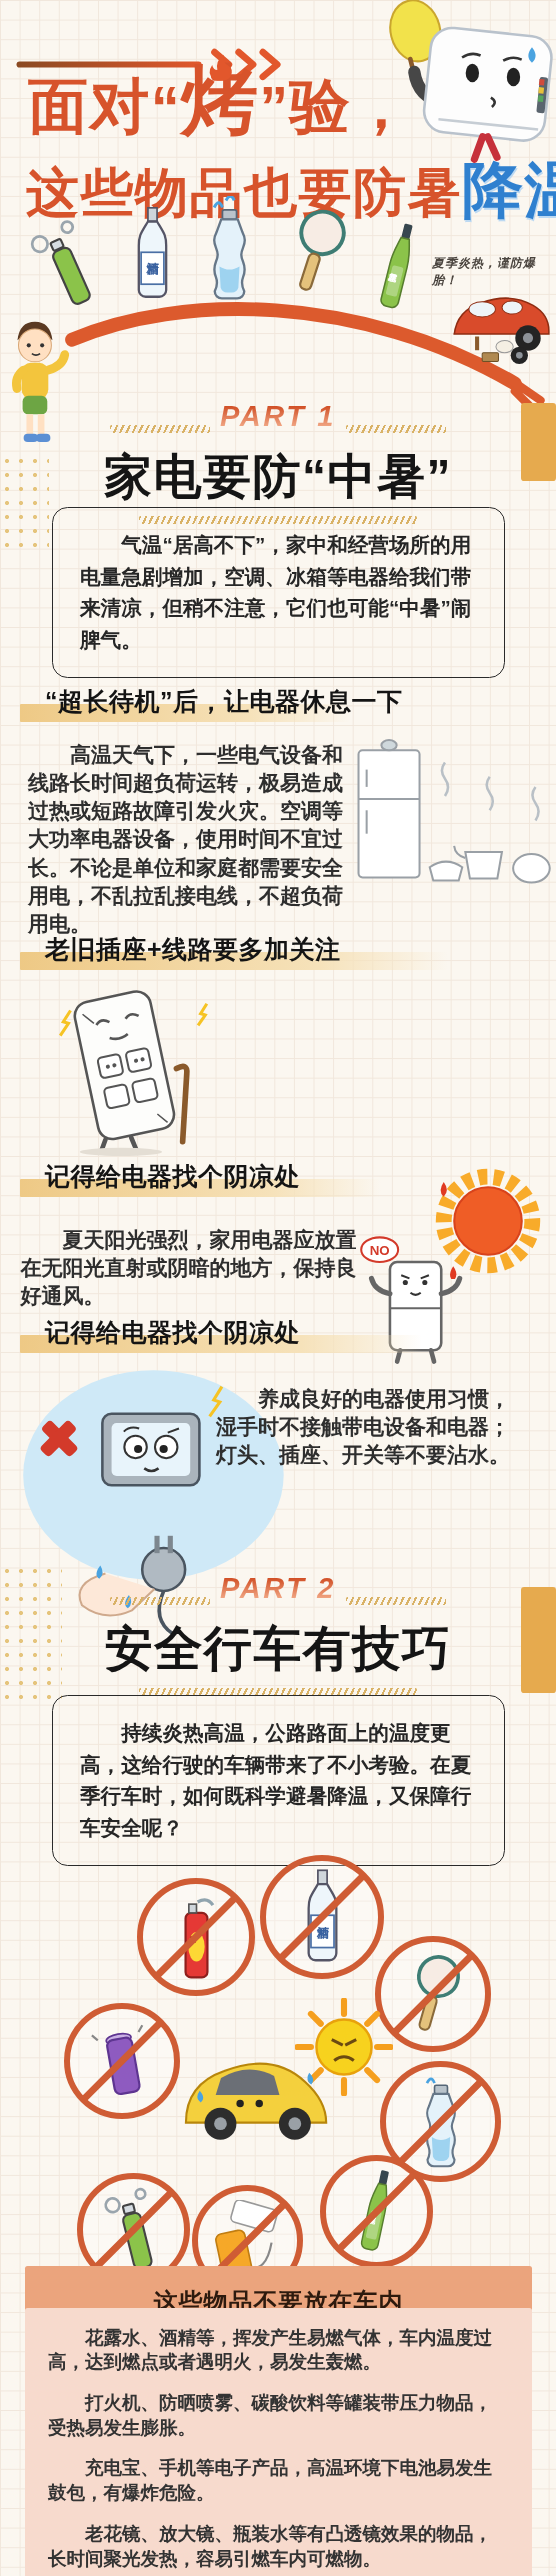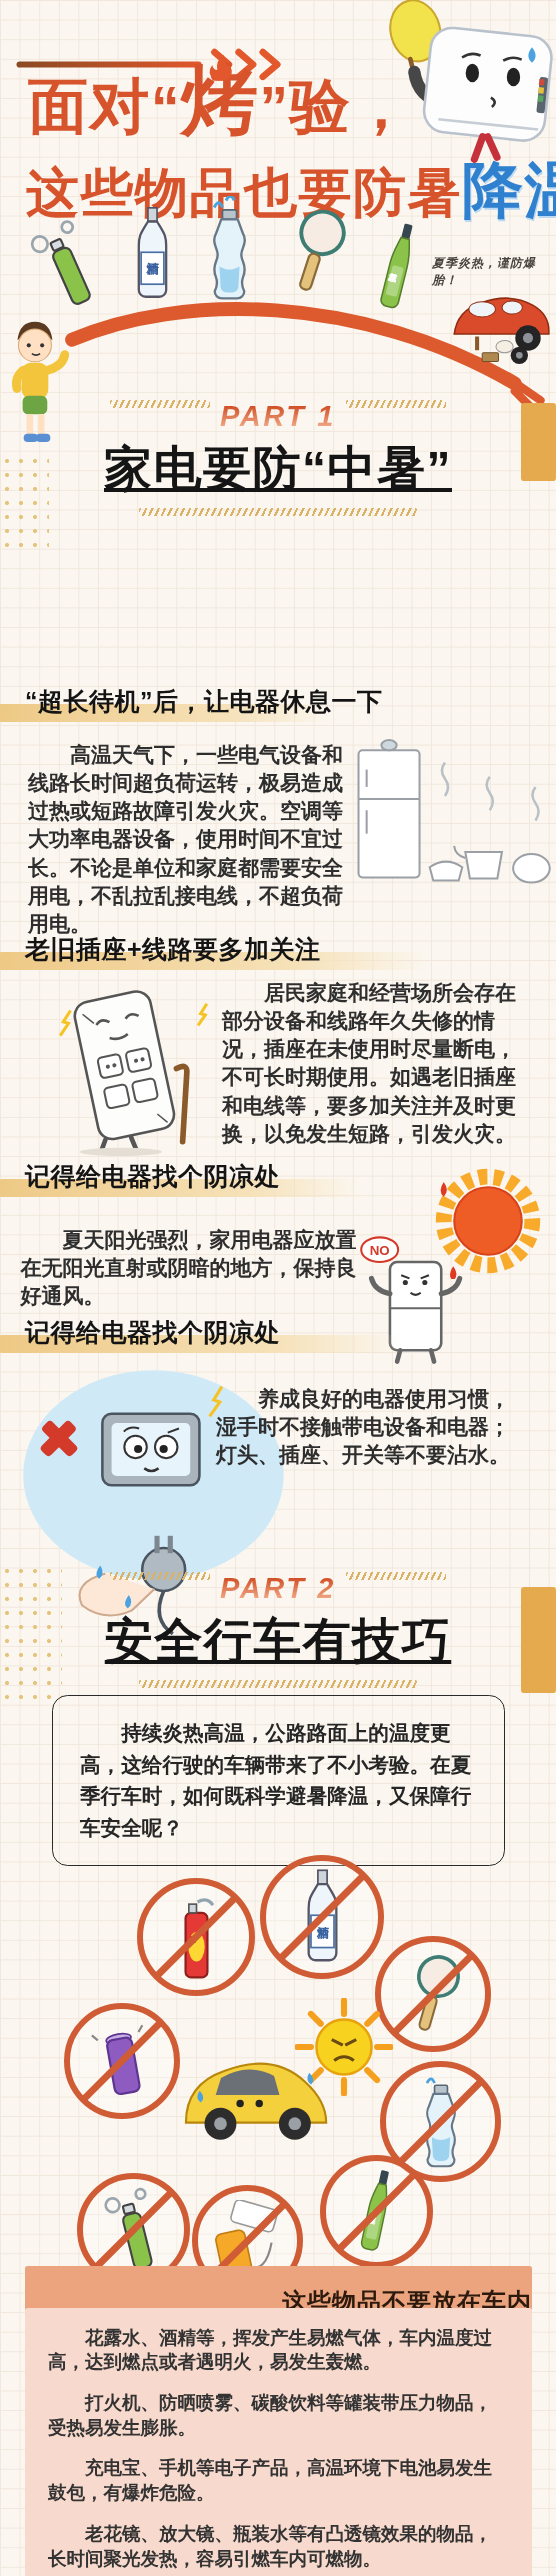--- a/index.html
+++ b/index.html
@@ -14,40 +14,40 @@
   
   .t-line{white-space:nowrap;font-weight:900;color:#d7532b;letter-spacing:1.5px;}
   .t1{font-size:60px;}
   .t2{font-size:53px;}
   .kao{font-size:77px;position:relative;display:inline-block;line-height:.9;}
   .t-quote{font-size:57px;color:#d7532b;}
   .accent{color:#2f80cf;font-size:61px;text-shadow:1px 1.5px 0 #bcd9f2;}
   .small-note{font-weight:700;color:#4a443e;letter-spacing:1px;font-style:italic;}
   
   .part-head{left:0;width:556px;display:flex;flex-direction:column;align-items:center;}
-  .ph-row{display:flex;align-items:flex-start;gap:10.3px;height:33px;}
+  .ph-row{display:flex;align-items:flex-end;gap:10.3px;height:33px;}
   .part-label{font-size:29px;font-style:italic;font-weight:900;letter-spacing:2.6px;
     background:linear-gradient(180deg,#cf4a20 15%,#f3ad8b 85%);
     -webkit-background-clip:text;background-clip:text;color:transparent;}
   .hatch{height:7.7px;width:100px;border-radius:1.5px;
     background:repeating-linear-gradient(115deg,#d9b266 0 2.1px,transparent 2.1px 5.7px);}
   .hatch-wide{width:278px;margin-top:7.2px;}
-  .part-title{font-size:48px;font-weight:900;color:#151515;letter-spacing:1.5px;white-space:nowrap;margin-top:4px;text-decoration:underline;}
+  .part-title{font-size:48px;font-weight:900;color:#151515;letter-spacing:1.5px;white-space:nowrap;margin-top:12px;}
   .tan-rect{background:#e6aa4e;border-radius:3.1px;}
   .dots{background-image:radial-gradient(#e5c47c 1.8px,transparent 2.3px);background-size:14px 14px;}
   
   .box{border:1.5px solid #2a2a2a;border-radius:15.5px;padding:20.6px 27px;box-sizing:border-box;}
   .box p,.body-text{font-size:20.6px;line-height:1.55;font-weight:600;color:#262626;text-indent:2em;margin:0;}
   .body-text{font-size:21px;line-height:1.34;color:#2e2e2e;font-family:Liberation Serif, serif;}
-  .subhead{white-space:nowrap;}
+  .subhead{white-space:nowrap;margin-left:20px;}
   .subhead .hl{position:absolute;left:0;top:18.5px;height:18.5px;border-radius:1px;
     background:linear-gradient(90deg,#eec985 0%,#f6e2ba 70%,rgba(246,226,186,0) 100%);}
   .subhead .txt{position:relative;font-size:25px;font-weight:900;color:#141414;letter-spacing:0.5px;padding-left:25px;}
   .banner{left:25px;width:507px;box-sizing:border-box;background:#eba47d;border-radius:2.6px;
-    text-align:right;font-size:24px;font-weight:800;color:#2d1a0e;padding:20px 0;letter-spacing:1px;}
+    text-align:center;font-size:24px;font-weight:800;color:#2d1a0e;padding:20px 0;letter-spacing:1px;}
   .panel{left:25px;width:507px;box-sizing:border-box;background:#f7dacd;border-radius:2.6px;padding:17.5px 23px;}
   .panel p{font-size:18.5px;line-height:1.35;font-weight:600;color:#333;text-indent:2em;margin:0 0 15.5px;}
   .panel p:last-child{margin-bottom:0;}
   
   .noc{border:6.2px solid #cf5c34;border-radius:50%;box-sizing:border-box;
     display:flex;align-items:center;justify-content:center;background:rgba(255,255,255,.25);}
   .noc::after{content:"";position:absolute;left:50%;top:-3.1px;bottom:-3.1px;width:7.2px;border-radius:3.6px;
     background:#cf5c34;transform:translateX(-50%) rotate(45deg);}
   .vlabel{position:absolute;writing-mode:vertical-rl;text-orientation:upright;font-weight:700;}
 </style>
@@ -175,20 +175,23 @@
   <div class="part-head abs" style="top:400px">
     <div class="ph-row">
       <div class="hatch"></div>
       <div class="part-label">PART 1</div>
       <div class="hatch"></div>
     </div>
     <div class="part-title">家电要防“中暑”</div>
     <div class="hatch hatch-wide"></div>
   </div>
 
+  <div class="box abs" style="left:52px;top:507px;width:453px">
+    <p>气温“居高不下”，家中和经营场所的用电量急剧增加，空调、冰箱等电器给我们带来清凉，但稍不注意，它们也可能“中暑”闹脾气。</p>
+  </div>
 
   <div class="subhead abs" style="left:0;top:685px">
     <span class="hl" style="width:330px"></span>
     <span class="txt">“超长待机”后，让电器休息一下</span>
   </div>
   <p class="body-text abs" style="left:28px;top:741px;width:319px">高温天气下，一些电气设备和线路长时间超负荷运转，极易造成过热或短路故障引发火灾。空调等大功率电器设备，使用时间不宜过长。不论是单位和家庭都需要安全用电，不乱拉乱接电线，不超负荷用电。</p>
   <svg class="abs" style="left:337px;top:734px;width:219px;height:178px" viewBox="0 0 430 350">
     <g fill="#ffffff" stroke="#9aa0a6" stroke-width="4">
       <rect x="42" y="32" width="120" height="250" rx="8"></rect>
       <line x1="42" y1="128" x2="162" y2="128"></line>
@@ -220,21 +223,20 @@
         <circle cx="224" cy="170" r="4" fill="#555"></circle>
       <path d="M150 86 q 12 -12 26 0 M208 86 q 12 -12 26 0" stroke="#555" stroke-width="5" fill="none"></path>
       <path d="M170 116 q 18 10 36 0" stroke="#555" stroke-width="5" fill="none"></path>
       <path d="M128 60 l18 22 M246 300 l-16 -20" stroke="#555" stroke-width="3"></path>
     </g>
     <path d="M288 180 q 22 -12 20 10 l-8 132" stroke="#8a5a2b" stroke-width="11" fill="none" stroke-linecap="round"></path>
     <path d="M62 116 l16 -24 -10 -3 14 -22 M330 96 l14 -20 -9 -3 12 -19" stroke="#f6c324" stroke-width="6" fill="none"></path>
     <path d="M150 318 l-8 22 M200 314 l10 24" stroke="#555" stroke-width="9" stroke-linecap="round"></path>
     <ellipse cx="180" cy="342" rx="80" ry="8" fill="#e4ded4"></ellipse>
   </svg>
-  <p class="body-text abs" style="left:222px;top:979px;width:309px">居民家庭和经营场所会存在部分设备和线路年久失修的情况，插座在未使用时尽量断电，不可长时期使用。如遇老旧插座和电线等，要多加关注并及时更换，以免发生短路，引发火灾。</p>
 
   <div class="subhead abs" style="left:0;top:1160px">
     <span class="hl" style="width:361px"></span>
     <span class="txt">记得给电器找个阴凉处</span>
   </div>
   <p class="body-text abs" style="left:20.6px;top:1226px;width:337px">夏天阳光强烈，家用电器应放置在无阳光直射或阴暗的地方，保持良好通风。</p>
   <svg class="abs" style="left:430px;top:1163px;width:116px;height:116px" viewBox="0 0 220 220">
     <circle cx="110" cy="110" r="84" fill="none" stroke="#f8ab2a" stroke-width="30" stroke-dasharray="17 12"></circle>
     <circle cx="110" cy="110" r="64" fill="#ef5d26" stroke="#d8431c" stroke-width="4"></circle>
     <path d="M26 36 q 12 16 0 28 q -12 -10 0 -28" fill="#e03a22"></path>

